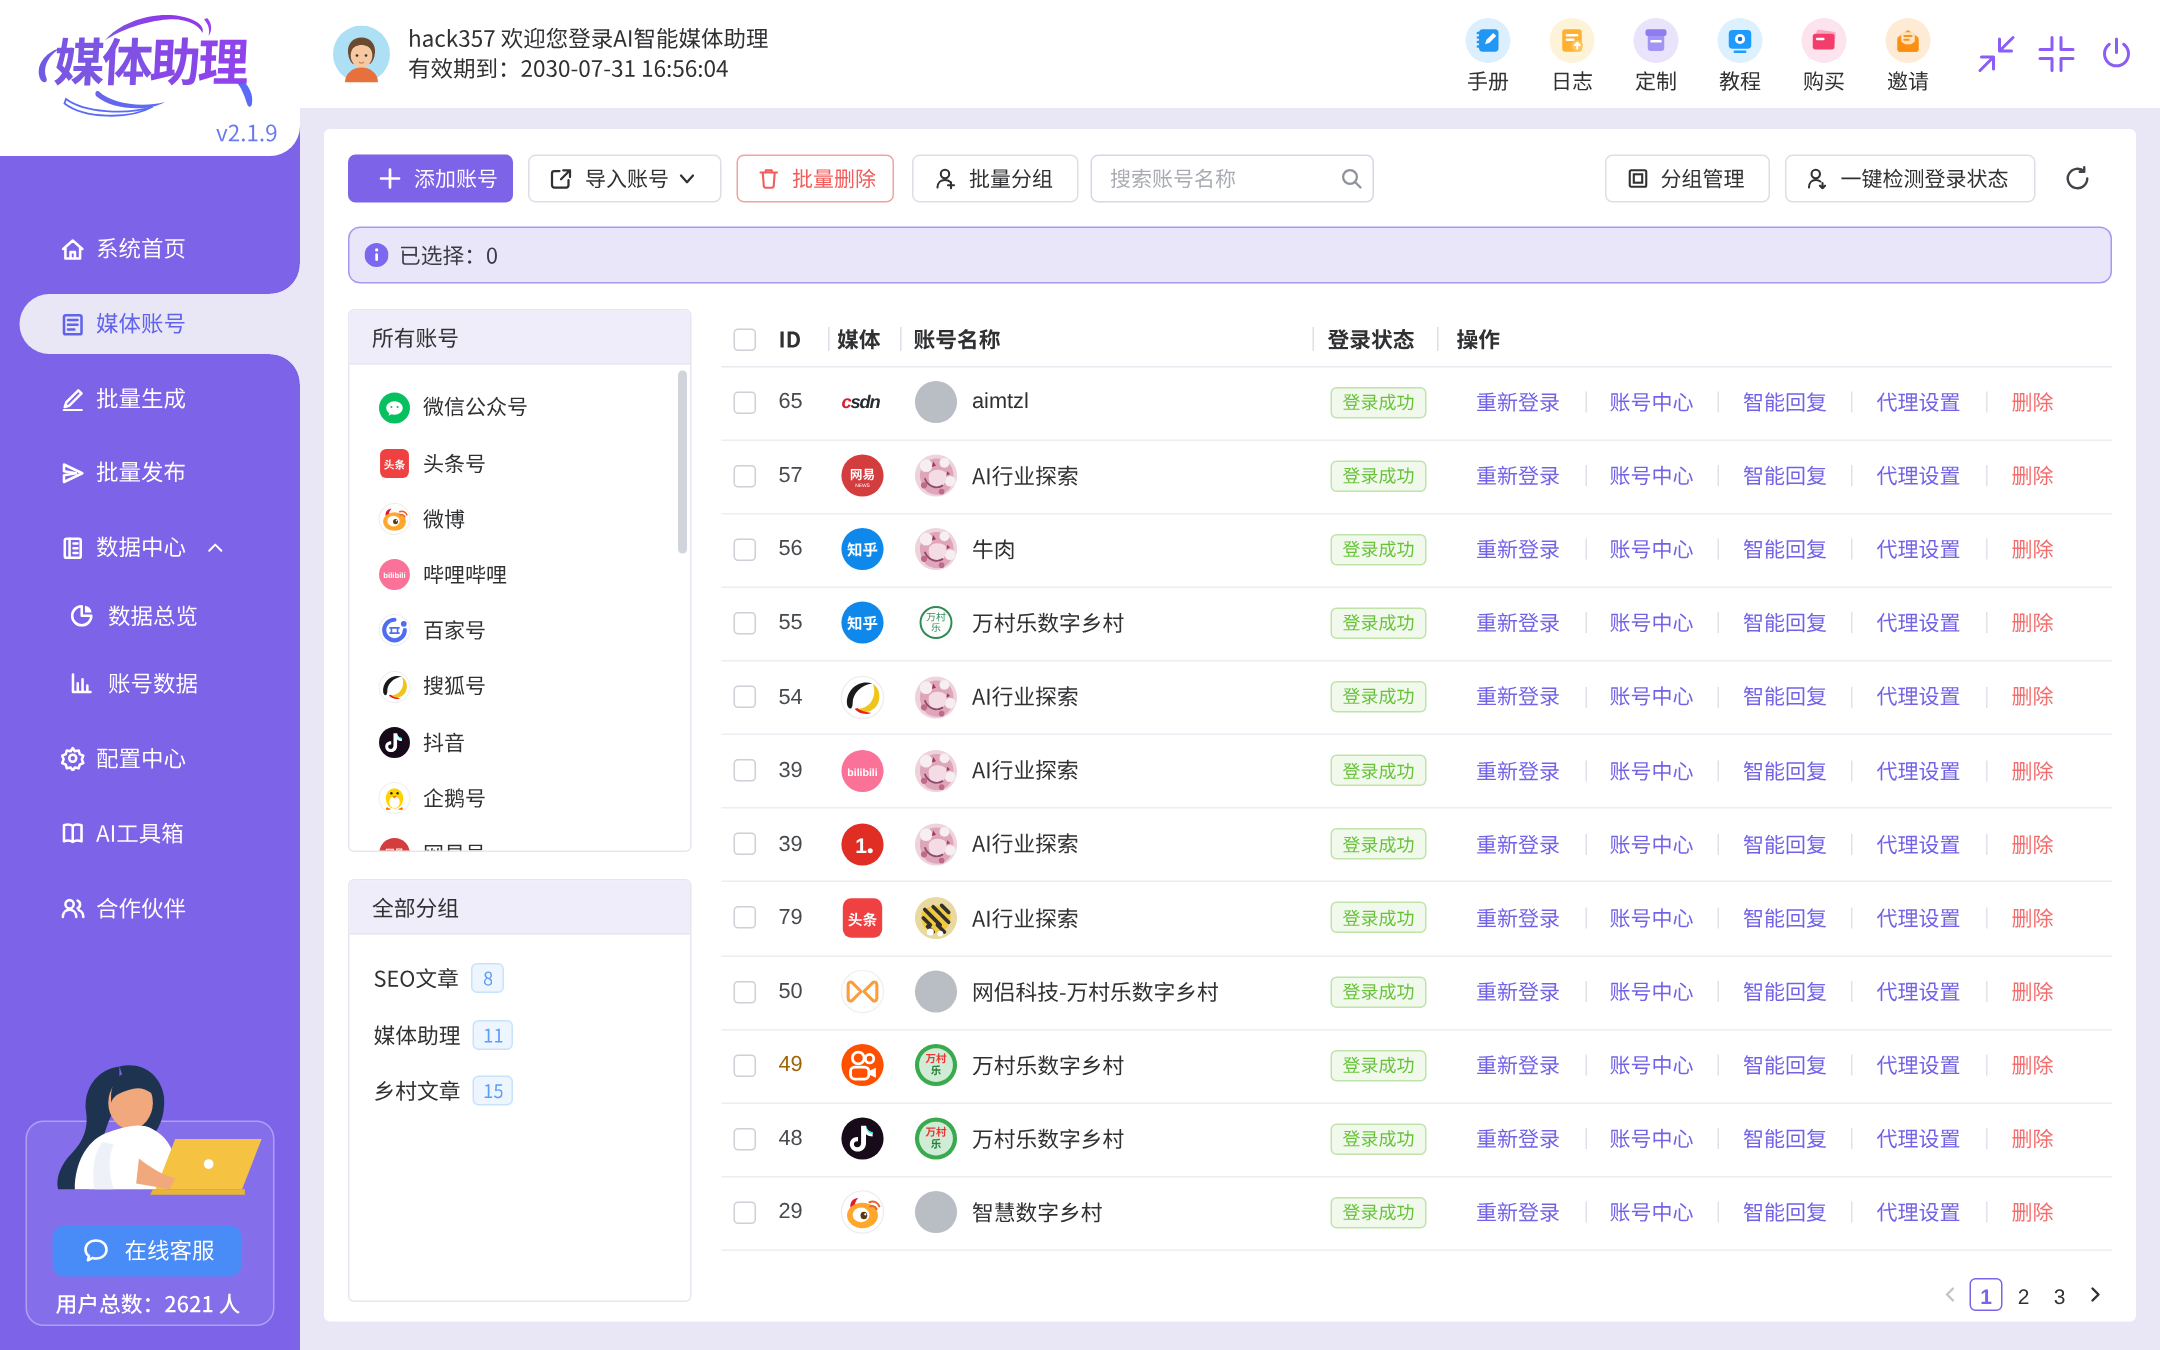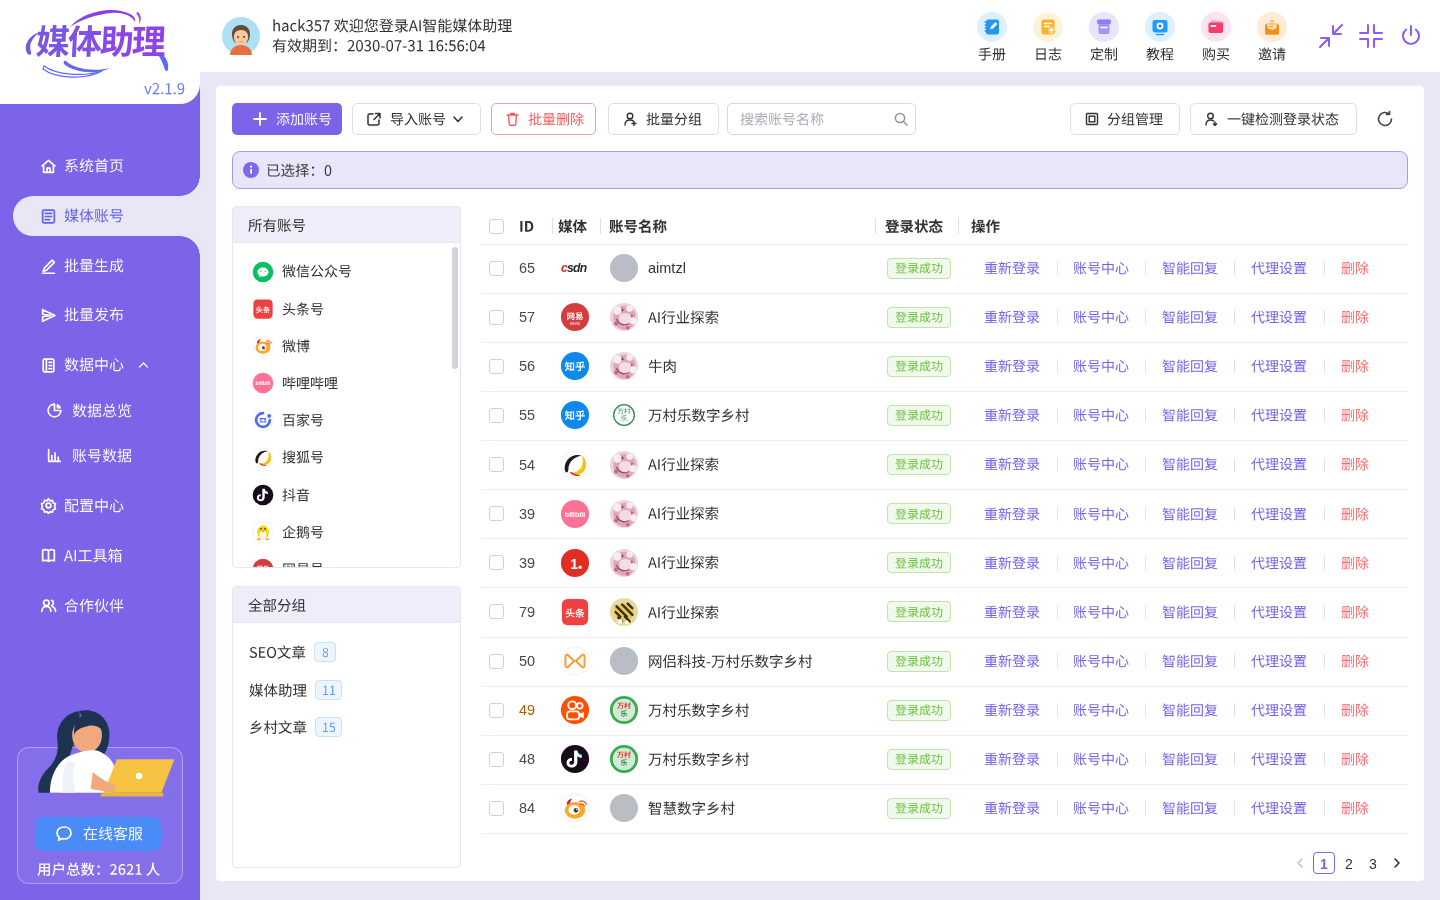--- a/index.html
+++ b/index.html
@@ -1315,21 +1315,21 @@
 <div style="position:absolute;left:1341.0px;top:752.1px;line-height:0;"><svg class="" style="" width="28.0" height="14.0" viewBox="0 -880 2000 1000" fill="#f56c6c">
       <use href="#q98"></use>
       <use href="#q99" x="1000"></use>
     </svg></div>
 <div style="position:absolute;left:1056.5px;top:752.3px;width:1.0px;height:14.0px;background:#dfe2e8;"></div>
 <div style="position:absolute;left:1145.0px;top:752.3px;width:1.0px;height:14.0px;background:#dfe2e8;"></div>
 <div style="position:absolute;left:1234.0px;top:752.3px;width:1.0px;height:14.0px;background:#dfe2e8;"></div>
 <div style="position:absolute;left:1323.5px;top:752.3px;width:1.0px;height:14.0px;background:#dfe2e8;"></div>
 <div style="position:absolute;left:481.0px;top:832.9px;width:927.0px;height:1.0px;background:#eceef4;"></div>
 <div style="position:absolute;left:489.0px;top:800.9px;width:15.0px;height:15.0px;background:#fff;border:1px solid #cdd0d6;border-radius:3px;"></div>
-<div style="position:absolute;left:519.0px;top:808.4px;transform:translateY(-50%);font:400 14.5px 'Liberation Sans', sans-serif;color:#46494e;white-space:nowrap;">84</div>
+<div style="position:absolute;left:519.0px;top:808.4px;transform:translateY(-50%);font:400 14.5px 'Liberation Sans', sans-serif;color:#46494e;white-space:nowrap;">29</div>
 <svg style="position:absolute;left:560.0px;top:793.4px;" width="30.0" height="30.0" viewBox="0 0 32 32">
     <circle cx="16" cy="16" r="15" fill="#fff" stroke="#eee"></circle>
     <path d="M8 14 C6 10 9 6 13 6 C11 8 10 11 11 13 Z" fill="#e6162d"></path>
     <ellipse cx="16" cy="18.5" rx="11" ry="9" fill="#ffa72c"></ellipse>
     <ellipse cx="15" cy="18" rx="6" ry="5.2" fill="#fff"></ellipse>
     <ellipse cx="17" cy="18.5" rx="2.4" ry="2.6" fill="#5c3a10"></ellipse>
     <circle cx="18" cy="17.6" r=".8" fill="#fff"></circle>
     <path d="M21 9 c3 -1.2 6 .2 7 3 M21.5 12 c1.8 -.7 3.8 .2 4.5 2" stroke="#e6652e" stroke-width="1.5" fill="none" stroke-linecap="round"></path>
   </svg>
 <svg style="position:absolute;left:609.0px;top:793.4px;" width="30.0" height="30.0" viewBox="0 0 32 32">

